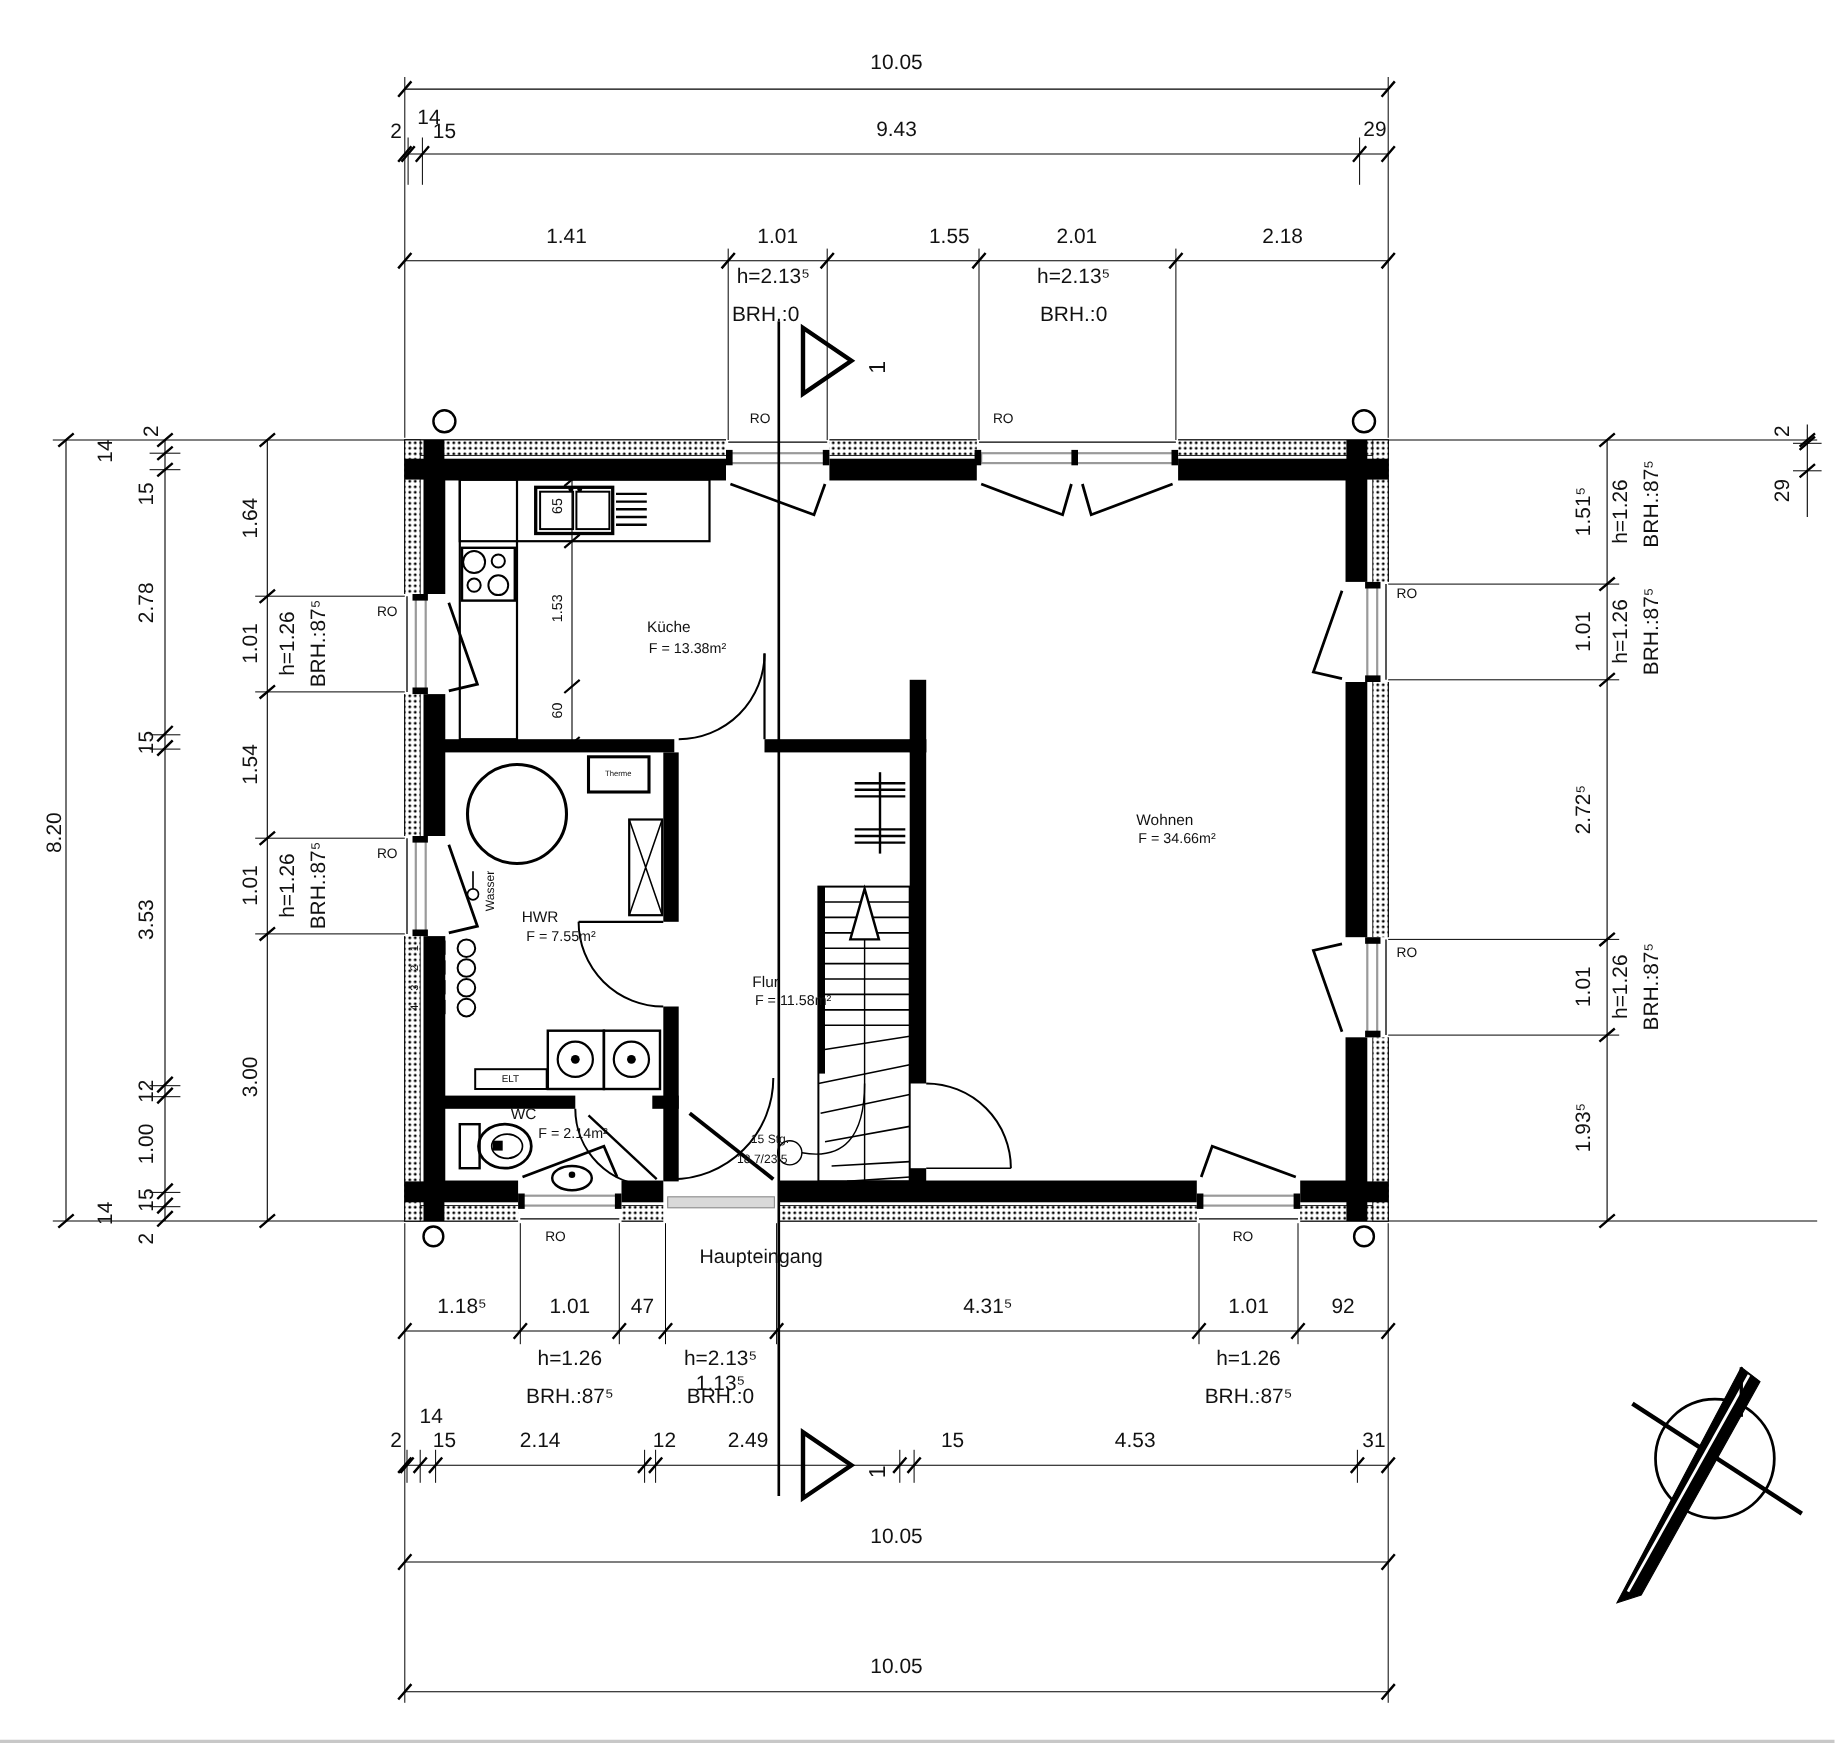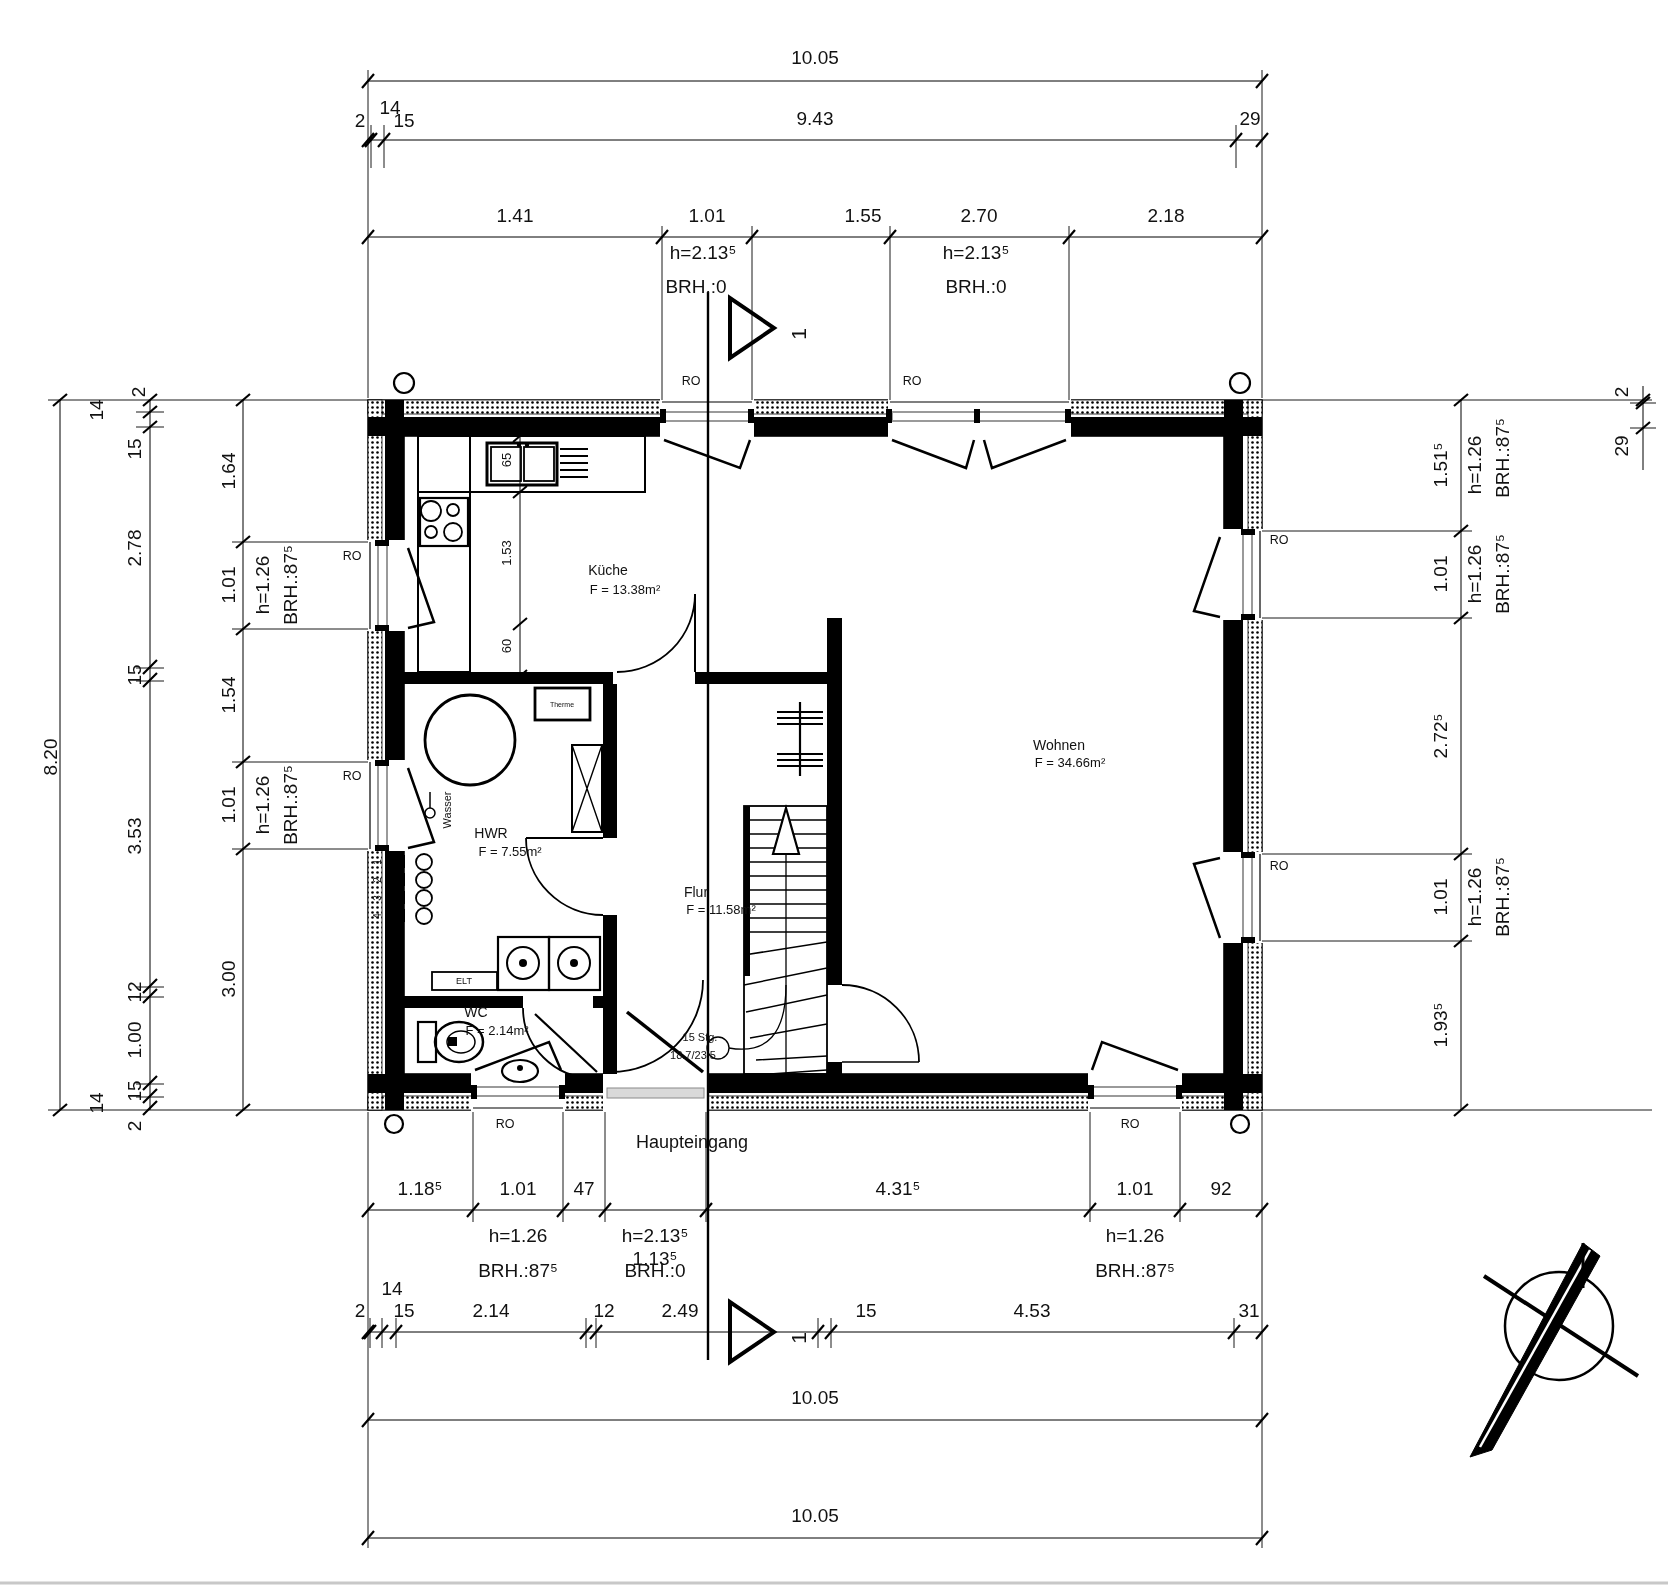--- a/index.html
+++ b/index.html
@@ -290,21 +290,21 @@
 
 <div class="lb" style="left:815px;top:57px">10.05</div>
 <div class="lb" style="left:390px;top:107px">14</div>
 <div class="lb" style="left:360px;top:120px">2</div>
 <div class="lb" style="left:404px;top:120px">15</div>
 <div class="lb" style="left:815px;top:118px">9.43</div>
 <div class="lb" style="left:1250px;top:118px">29</div>
 <div class="lb" style="left:515px;top:215px">1.41</div>
 <div class="lb" style="left:707px;top:215px">1.01</div>
 <div class="lb" style="left:863px;top:215px">1.55</div>
-<div class="lb" style="left:979px;top:215px">2.70</div>
+<div class="lb" style="left:979px;top:215px">2.01</div>
 <div class="lb" style="left:1166px;top:215px">2.18</div>
 <div class="lb" style="left:703px;top:252px">h=2.13⁵</div>
 <div class="lb" style="left:696px;top:286px">BRH.:0</div>
 <div class="lb" style="left:976px;top:252px">h=2.13⁵</div>
 <div class="lb" style="left:976px;top:286px">BRH.:0</div>
 
 <div class="lb v" style="left:50px;top:757px">8.20</div>
 <div class="lb v" style="left:96px;top:410px">14</div>
 <div class="lb v" style="left:138px;top:392px">2</div>
 <div class="lb v" style="left:134px;top:449px">15</div>
@@ -369,21 +369,21 @@
 <div class="lb v f21" style="left:798px;top:334px">1</div>
 <div class="lb v f21" style="left:798px;top:1338px">1</div>
 
 <div class="lb f14" style="left:608px;top:570px">Küche</div>
 <div class="lb f13" style="left:625px;top:589px">F = 13.38m²</div>
 <div class="lb f14" style="left:491px;top:833px">HWR</div>
 <div class="lb f13" style="left:510px;top:851px">F = 7.55m²</div>
 <div class="lb f14" style="left:696px;top:892px">Flur</div>
 <div class="lb f13" style="left:721px;top:909px">F = 11.58m²</div>
 <div class="lb f14" style="left:476px;top:1012px">WC</div>
-<div class="lb f13" style="left:497px;top:1030px">F = 2.14m²</div>
+<div class="lb f13" style="left:521px;top:1030px">F = 2.14m²</div>
 <div class="lb f14" style="left:1059px;top:745px">Wohnen</div>
 <div class="lb f13" style="left:1070px;top:762px">F = 34.66m²</div>
 
 <div class="lb f7" style="left:562px;top:704px">Therme</div>
 <div class="lb f9" style="left:464px;top:981px">ELT</div>
 <div class="lb v f11" style="left:447px;top:810px">Wasser</div>
 <div class="lb f11" style="left:700px;top:1037px">15 Stg.</div>
 <div class="lb f11" style="left:693px;top:1055px">18.7/23.5</div>
 <div class="lb v f10" style="left:378px;top:862px">1</div>
 <div class="lb v f10" style="left:378px;top:880px">2</div>

